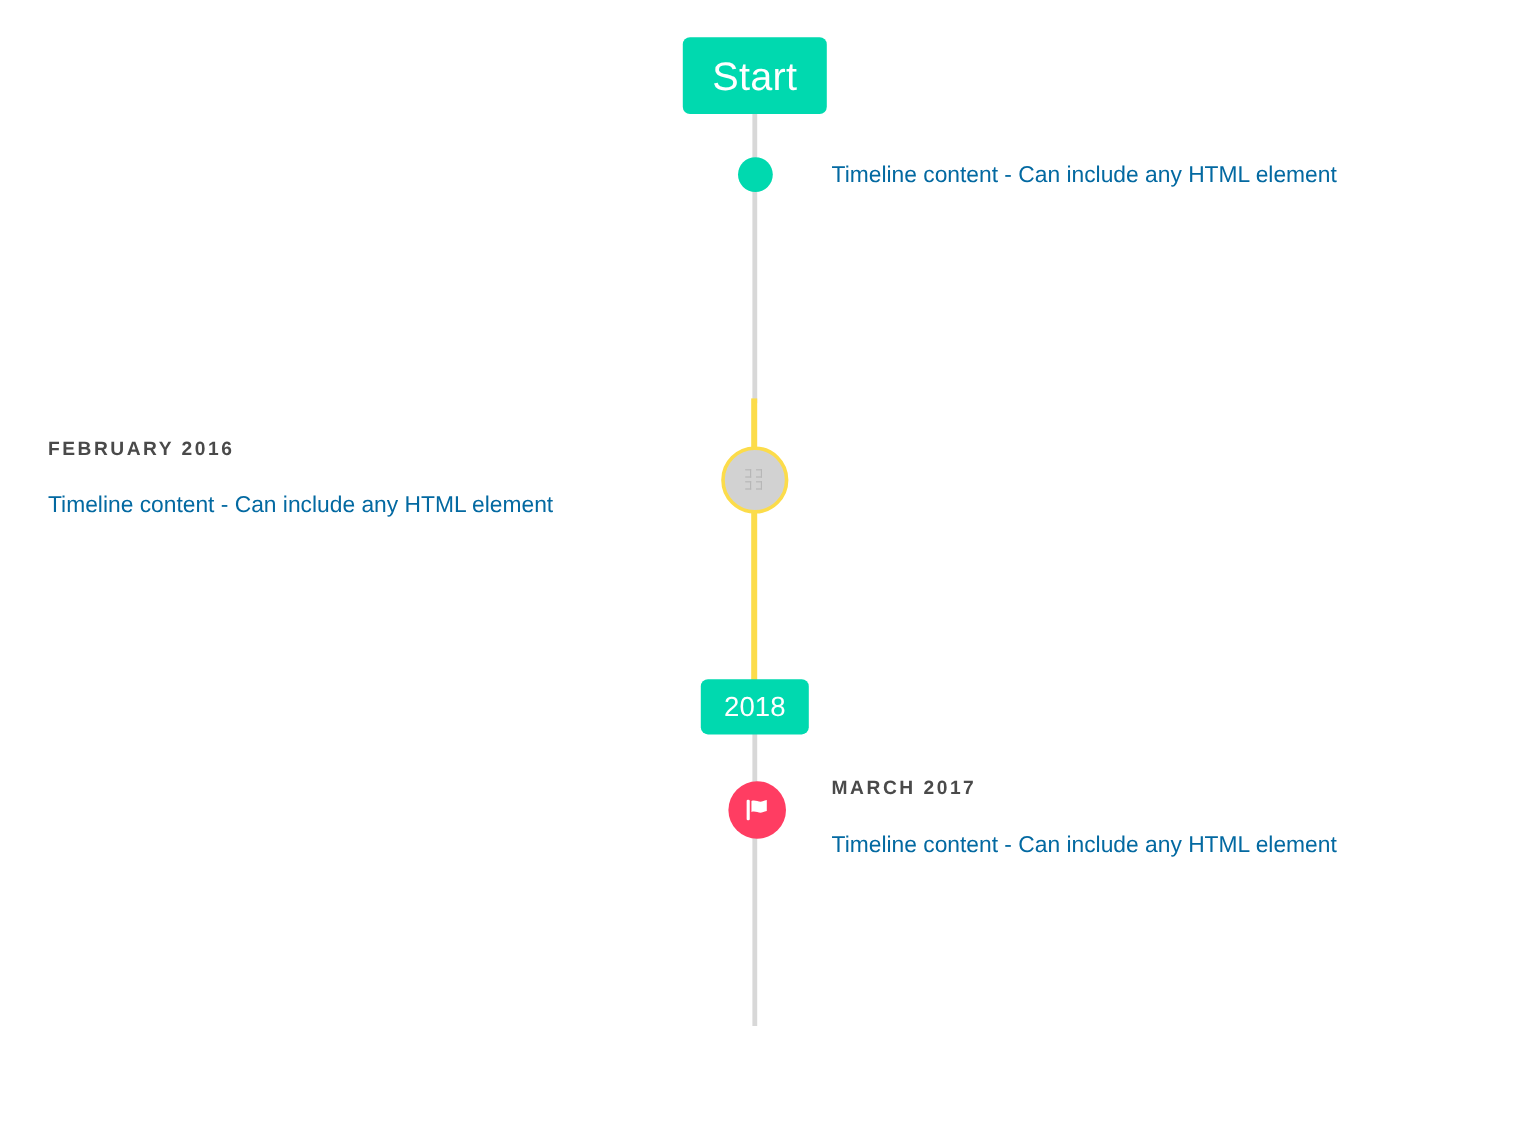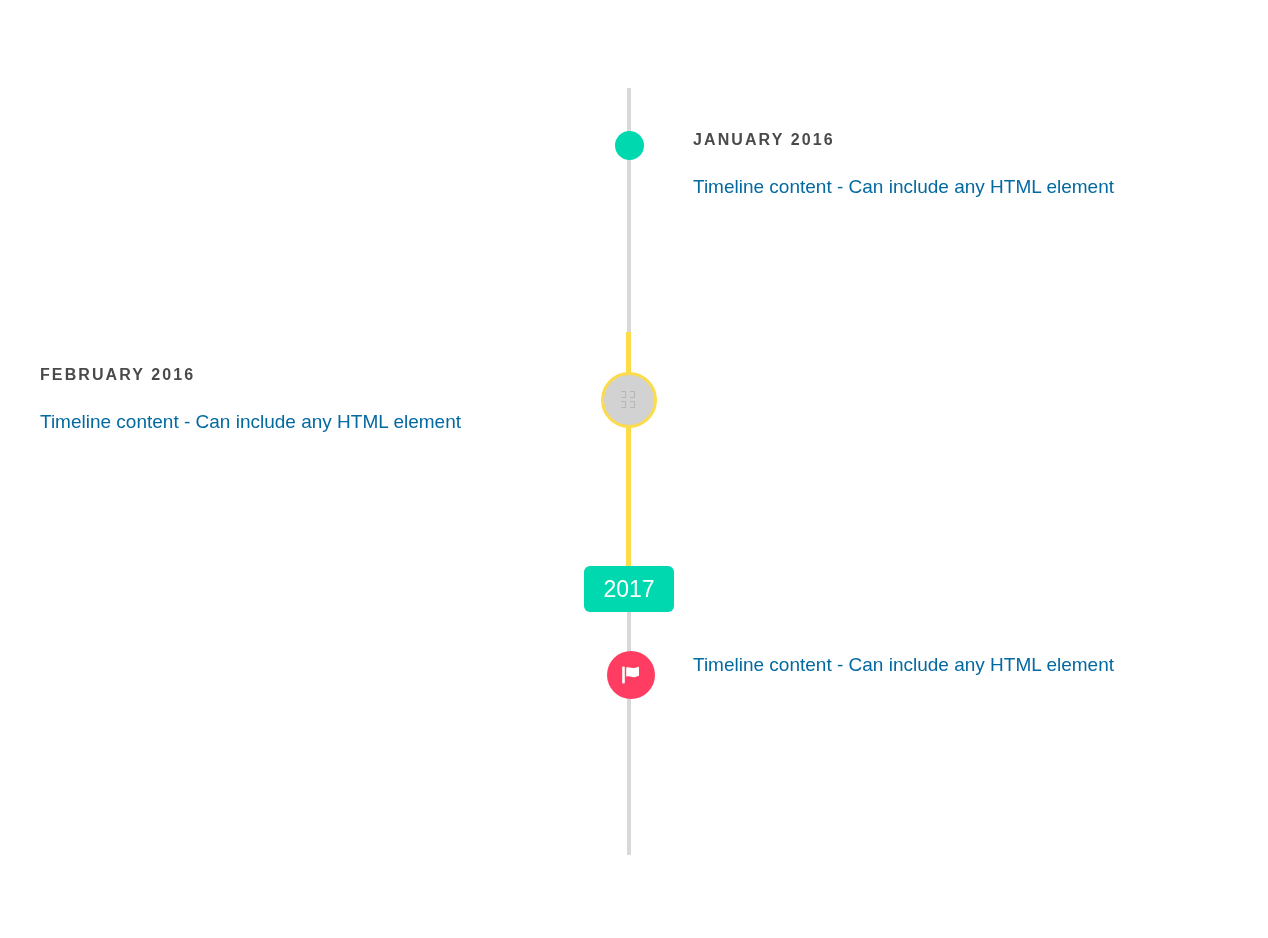--- a/index.html
+++ b/index.html
@@ -166,49 +166,50 @@
 </style>
 </head>
 <body>
 
 <div class="timeline">
 
   <div class="spine spine-top"></div>
   <div class="spine-accent"></div>
   <div class="spine spine-bottom"></div>
 
+  <div class="cap cap-start">Start</div>
 
   <div class="marker-dot"></div>
 
   <div class="entry entry-right entry-jan">
-    <div class="entry-date">JANUARY 2016</div>
     <div class="entry-body">Timeline content - Can include any HTML element</div>
   </div>
 
   <div class="marker-circle">
     <span class="glyph-missing">
       <span></span>
         <span></span>
         <span></span>
         <span></span>
     </span>
   </div>
 
   <div class="entry entry-left entry-feb">
     <div class="entry-date">FEBRUARY 2016</div>
     <div class="entry-body">Timeline content - Can include any HTML element</div>
   </div>
 
-  <div class="cap-mid">2017</div>
+  <div class="cap-mid">2018</div>
 
   <div class="marker-flag">
     <svg width="24" height="24" viewBox="0 0 24 24">
       <rect x="3.2" y="3.5" width="2.6" height="17" rx="1.1" fill="#ffffff"></rect>
       <path d="M7.2 4.6c3.1-1.5 6.2 1.3 9.3 0.2 1.3-0.45 2.4-0.9 3.5-1.1v9.1c-1.1 0.25-2.2 0.7-3.5 1.15-3.1 1.1-6.2-1.7-9.3-0.2z" fill="#ffffff"></path>
     </svg>
   </div>
 
   <div class="entry entry-right entry-mar">
+    <div class="entry-date">MARCH 2017</div>
     <div class="entry-body">Timeline content - Can include any HTML element</div>
   </div>
 
 
 </div>
 
 </body></html>

